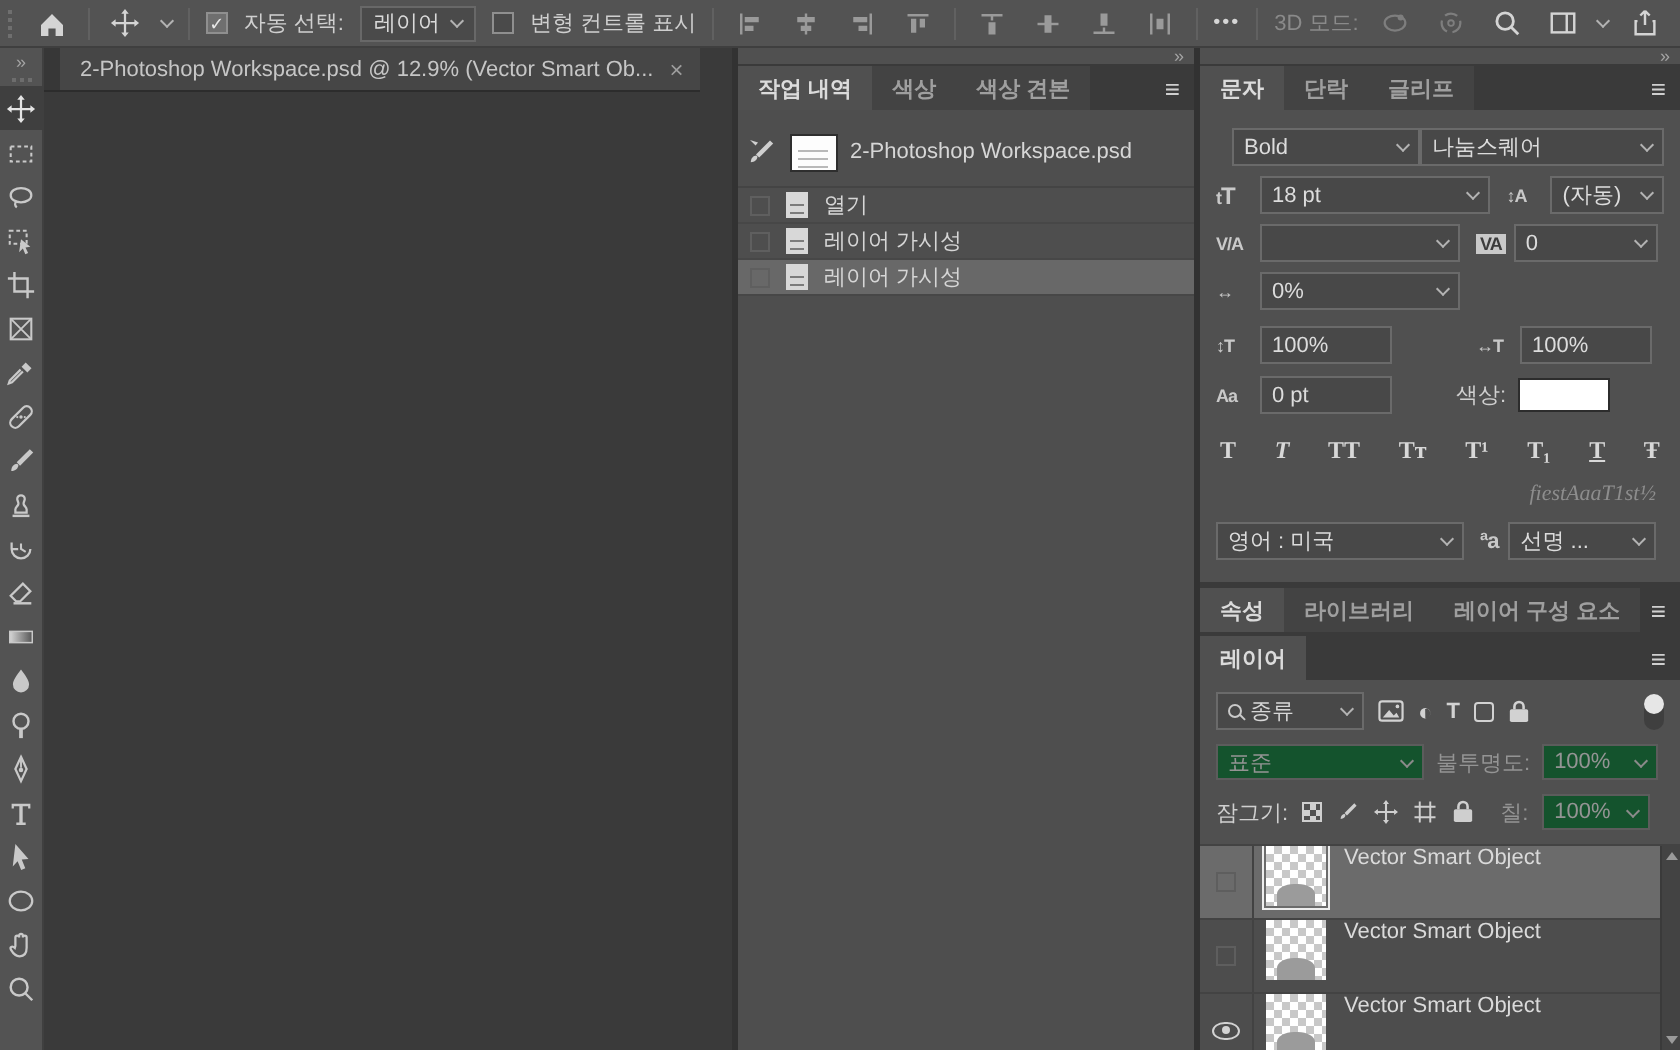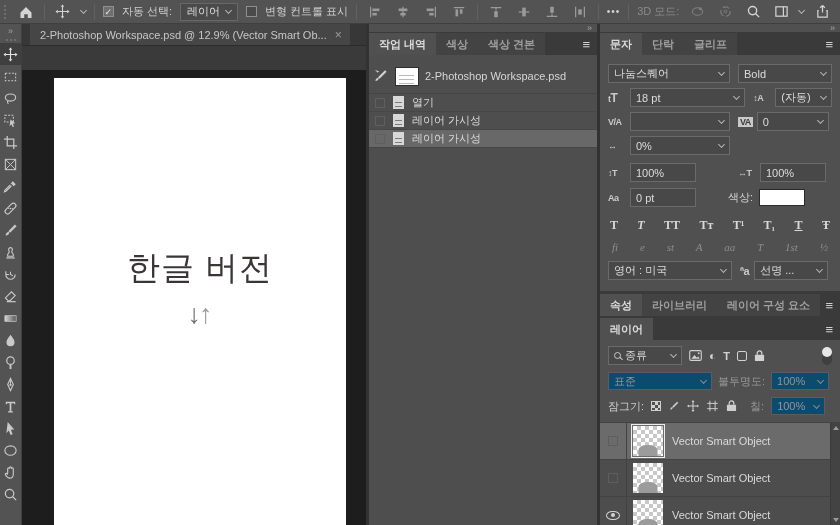--- a/index.html
+++ b/index.html
@@ -33,21 +33,21 @@
   
   .toolbar { width:22px; background:#535353; border-right:1px solid #404040; display:flex;
     flex-direction:column; align-items:center; padding-top:2px; }
   .tb-expand { color:#a5a5a5; font-size:9px; line-height:10px; cursor:default; }
   .tb-grip { width:10px; border-top:2px dotted #6d6d6d; margin:3px 0 2px; }
   .tool { width:22px; height:22px; display:flex; align-items:center; justify-content:center; }
   .tool.sel { background:#3f3f3f; }
   .tool svg { display:block; }
 
   
-  .canvas-col { flex:1; display:flex; flex-direction:column; min-width:0;gap:24px; }
+  .canvas-col { flex:1; display:flex; flex-direction:row; min-width:0;gap:24px; }
   .doc-tabbar { height:22px; background:#373737; border-bottom:1px solid #2c2c2c; display:flex; align-items:flex-end; }
   .doc-tab { height:21px; background:#464646; color:#c6c6c6; display:flex; align-items:center; gap:8px;
     padding:0 8px 0 10px; margin-left:8px; white-space:nowrap; overflow:hidden; }
   .doc-close { color:#9d9d9d; font-size:12px; }
   .pasteboard { flex:1; background:#1d1d1d; position:relative; overflow:hidden; }
   .document { position:absolute; left:32px; top:8px; width:292px; height:600px; background:#ffffff;
     display:flex; flex-direction:column; align-items:center; }
   .kor-text { margin-top:168px; font-size:33px; color:#3b3636; letter-spacing:1px; }
   .arrows { margin-top:10px; font-size:27px; font-weight:bold; line-height:26px; }
   .arrow-down { color:#6f6f6f; } .arrow-up { color:#9b9b9b; margin-left:-2px; }
@@ -86,46 +86,46 @@
   .ci .big { font-size:12px; }
   .ci.hl { width:auto; background:#c9c9c9; color:#3c3c3c; padding:0 2px; margin-right:4px; }
   .fld { height:19px; background:#484848; border:1px solid #6a6a6a; display:flex; align-items:center;
     padding:0 5px; color:#dcdcdc; }
   .fld .chev { margin-left:auto; }
   .fld.plain { border-color:#6a6a6a; }
   .swatch { width:46px; height:17px; background:#ffffff; border:1px solid #2c2c2c; }
   .stylerow { display:flex; justify-content:space-between; padding:6px 2px 2px; }
   .stybtn { color:#d8d8d8; font-size:12px; font-weight:bold; font-family:"Liberation Serif", serif; }
   .stybtn.it { font-style:italic; } .stybtn.un { text-decoration:underline; }
-  .otrow { display:flex; justify-content:space-between; padding:6px 4px 4px; }
+  .otrow { display:flex; justify-content:flex-end; padding:6px 4px 4px; }
   .otbtn { color:#8d8d8d; font-size:11px; font-style:italic; font-family:"Liberation Serif", serif; }
 
   
   .lay-tabbar { height:22px; background:#3a3a3a; display:flex; align-items:flex-end; }
   .filter-row { display:flex; align-items:center; gap:7px; padding:6px 8px 5px; }
   .kind-dd { width:74px; height:19px; background:#484848; border:1px solid #6a6a6a; display:flex;
     align-items:center; gap:4px; padding:0 5px; }
   .mag { width:7px; height:7px; border:1.3px solid #c9c9c9; border-radius:50%; position:relative; flex:none; }
   .mag::after { content:""; position:absolute; width:4px; height:1.3px; background:#c9c9c9;
     transform:rotate(45deg); right:-3px; bottom:-1px; }
   .f-ico { color:#d2d2d2; font-size:11px; font-weight:bold; display:flex; align-items:center; justify-content:center; }
   .half { font-size:12px; color:#d2d2d2; }
   .shape-f { width:10px; height:10px; border:1.3px solid #d2d2d2; border-radius:2px; }
   .toggle { margin-left:auto; width:10px; height:18px; background:#3f3f3f; border-radius:5px; position:relative; }
   .toggle::after { content:""; position:absolute; top:0; left:0; width:10px; height:10px; background:#e6e6e6; border-radius:50%; }
   .blend-row { display:flex; align-items:center; gap:6px; padding:2px 8px 5px; }
   .lock-row { display:flex; align-items:center; gap:7px; padding:2px 8px 7px; border-bottom:1px solid #434343; }
-  .dim-dd { height:18px; background:#0c4a6e; border:1px solid #5c5c5c; color:#949494; display:flex;
+  .dim-dd { height:18px; background:#14532d; border:1px solid #5c5c5c; color:#949494; display:flex;
     align-items:center; gap:5px; padding:0 5px; }
   .dim-lab { color:#949494; }
   .lock-lab { color:#cfcfcf; }
   .checker-ico { width:10px; height:10px; background-image:linear-gradient(45deg,#cfcfcf 25%,transparent 25%,transparent 75%,#cfcfcf 75%),linear-gradient(45deg,#cfcfcf 25%,transparent 25%,transparent 75%,#cfcfcf 75%); background-size:6px 6px; background-position:0 0,3px 3px; border:1px solid #cfcfcf; }
   .locksvg { display:block; }
   .layers-list { flex:1; background:#4d4d4d; position:relative; overflow:hidden; }
-  .lrow { height:37px; display:flex; align-items:center; border-bottom:1px solid #434343; }
+  .lrow { height:37px; display:flex; border-bottom:1px solid #434343; }
   .lrow.sel { background:#6b6b6b; }
   .eye-col { width:27px; align-self:stretch; border-right:1px solid #424242; display:flex; align-items:center; justify-content:center; flex:none; }
   .eye-well { width:10px; height:10px; border:1px solid #5e5e5e; }
   .eye { width:14px; height:9px; border:1px solid #d2d2d2; border-radius:50% / 55%; position:relative; }
   .eye::after { content:""; position:absolute; inset:1.5px 4px; background:#d2d2d2; border-radius:50%; }
   .thumb { width:30px; height:30px; margin-left:6px; background-color:#fff; flex:none; position:relative; overflow:hidden;
     background-image:linear-gradient(45deg,#c8c8c8 25%,transparent 25%,transparent 75%,#c8c8c8 75%),linear-gradient(45deg,#c8c8c8 25%,transparent 25%,transparent 75%,#c8c8c8 75%);
     background-size:8px 8px; background-position:0 0,4px 4px; }
   .thumb::after { content:""; position:absolute; bottom:0; left:50%; transform:translateX(-50%);
     width:19px; height:11px; background:#9b9b9b; border-radius:45% 45% 0 0; }
@@ -464,26 +464,26 @@
       </div>
 
     <div class="tabbar">
       <div class="ptab active">문자</div>
       <div class="ptab">단락</div>
       <div class="ptab">글리프</div>
       <span class="tab-menu">≡</span>
     </div>
     <div class="char-body">
       <div class="crow">
+        <span class="fld" style="width:94px;margin-left:8px">
+            <span>Bold</span>
+            <span class="chev"></span>
+          </span>
         <span class="fld" style="width:122px">
             <span>나눔스퀘어</span>
-            <span class="chev"></span>
-          </span>
-        <span class="fld" style="width:94px;margin-left:8px">
-            <span>Bold</span>
             <span class="chev"></span>
           </span>
       </div>
       <div class="crow">
         <span class="ci"><span>t</span><span class="big">T</span></span>
         <span class="fld" style="width:116px">
             <span>18 pt</span>
             <span class="chev"></span>
           </span>
         <span class="ci" style="margin-left:8px">↕A</span>

